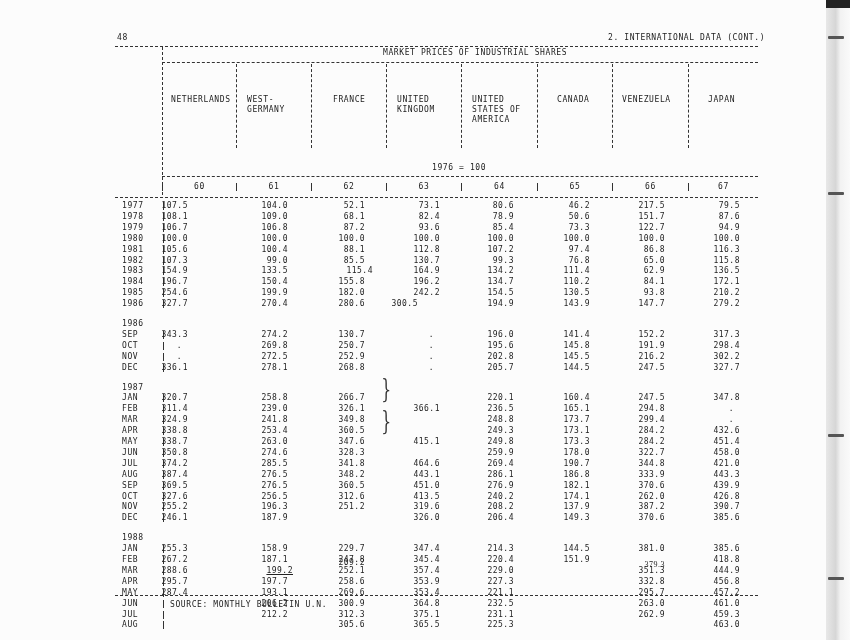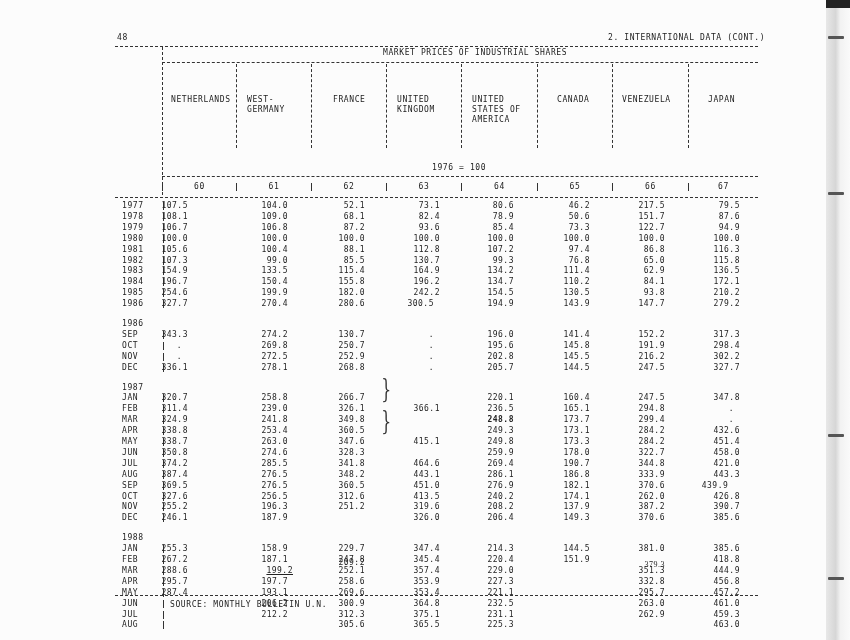--- a/index.html
+++ b/index.html
@@ -145,21 +145,21 @@
         <div class="num" style="left: 464px; top: 255.5px;">99.3</div>
         <div class="num" style="left: 540px; top: 255.5px;">76.8</div>
         <div class="num" style="left: 615px; top: 255.5px;">65.0</div>
         <div class="num" style="left: 690px; top: 255.5px;">115.8</div>
       </div>
       <div class="" style="position: absolute; left: 0px; top: 0px;">
         <div class="lbl" style="left: 122px; top: 266.4px;">1983</div>
         <div class="pipe" style="left: 163px; top: 267.4px;"></div>
         <div class="num" style="left: 138px; top: 266.4px;">154.9</div>
         <div class="num" style="left: 238px; top: 266.4px;">133.5</div>
-        <div class="num" style="left: 315px; top: 266.4px;">115.4</div>
+        <div class="num" style="left: 323px; top: 266.4px;">115.4</div>
         <div class="num" style="left: 390px; top: 266.4px;">164.9</div>
         <div class="num" style="left: 464px; top: 266.4px;">134.2</div>
         <div class="num" style="left: 540px; top: 266.4px;">111.4</div>
         <div class="num" style="left: 615px; top: 266.4px;">62.9</div>
         <div class="num" style="left: 690px; top: 266.4px;">136.5</div>
       </div>
       <div class="" style="position: absolute; left: 0px; top: 0px;">
         <div class="lbl" style="left: 122px; top: 277.3px;">1984</div>
         <div class="pipe" style="left: 163px; top: 278.3px;"></div>
         <div class="num" style="left: 138px; top: 277.3px;">196.7</div>
@@ -182,21 +182,21 @@
         <div class="num" style="left: 540px; top: 288.2px;">130.5</div>
         <div class="num" style="left: 615px; top: 288.2px;">93.8</div>
         <div class="num" style="left: 690px; top: 288.2px;">210.2</div>
       </div>
       <div class="" style="position: absolute; left: 0px; top: 0px;">
         <div class="lbl" style="left: 122px; top: 299.1px;">1986</div>
         <div class="pipe" style="left: 163px; top: 300.1px;"></div>
         <div class="num" style="left: 138px; top: 299.1px;">327.7</div>
         <div class="num" style="left: 238px; top: 299.1px;">270.4</div>
         <div class="num" style="left: 315px; top: 299.1px;">280.6</div>
-        <div class="num" style="left: 384px; top: 299.1px;">300.5</div>
+        <div class="num" style="left: 368px; top: 299.1px;">300.5</div>
         <div class="num" style="left: 464px; top: 299.1px;">194.9</div>
         <div class="num" style="left: 540px; top: 299.1px;">143.9</div>
         <div class="num" style="left: 615px; top: 299.1px;">147.7</div>
         <div class="num" style="left: 690px; top: 299.1px;">279.2</div>
       </div>
       <div class="lbl" style="left: 122px; top: 319px;">1986</div>
       <div class="" style="position: absolute; left: 0px; top: 0px;">
         <div class="lbl" style="left: 122px; top: 329.9px;">SEP</div>
         <div class="pipe" style="left: 163px; top: 330.9px;"></div>
         <div class="num" style="left: 138px; top: 329.9px;">343.3</div>
@@ -267,21 +267,21 @@
         <div class="num" style="left: 540px; top: 404.3px;">165.1</div>
         <div class="num" style="left: 615px; top: 404.3px;">294.8</div>
         <div class="num" style="left: 684px; top: 404.3px;">.</div>
       </div>
       <div class="" style="position: absolute; left: 0px; top: 0px;">
         <div class="lbl" style="left: 122px; top: 415.2px;">MAR</div>
         <div class="pipe" style="left: 163px; top: 416.2px;"></div>
         <div class="num" style="left: 138px; top: 415.2px;">324.9</div>
         <div class="num" style="left: 238px; top: 415.2px;">241.8</div>
         <div class="num" style="left: 315px; top: 415.2px;">349.8</div>
-        <div class="num" style="left: 464px; top: 415.2px; font-weight: bold;">248.8</div>
+        <div class="num" style="left: 464px; top: 415.2px;">248.8</div>
         <div class="num" style="left: 540px; top: 415.2px;">173.7</div>
         <div class="num" style="left: 615px; top: 415.2px;">299.4</div>
         <div class="num" style="left: 684px; top: 415.2px;">.</div>
       </div>
       <div class="" style="position: absolute; left: 0px; top: 0px;">
         <div class="lbl" style="left: 122px; top: 426.1px;">APR</div>
         <div class="pipe" style="left: 163px; top: 427.1px;"></div>
         <div class="num" style="left: 138px; top: 426.1px;">338.8</div>
         <div class="num" style="left: 238px; top: 426.1px;">253.4</div>
         <div class="num" style="left: 315px; top: 426.1px;">360.5</div>
@@ -340,21 +340,21 @@
       <div class="" style="position: absolute; left: 0px; top: 0px;">
         <div class="lbl" style="left: 122px; top: 480.6px;">SEP</div>
         <div class="pipe" style="left: 163px; top: 481.6px;"></div>
         <div class="num" style="left: 138px; top: 480.6px;">369.5</div>
         <div class="num" style="left: 238px; top: 480.6px;">276.5</div>
         <div class="num" style="left: 315px; top: 480.6px;">360.5</div>
         <div class="num" style="left: 390px; top: 480.6px;">451.0</div>
         <div class="num" style="left: 464px; top: 480.6px;">276.9</div>
         <div class="num" style="left: 540px; top: 480.6px;">182.1</div>
         <div class="num" style="left: 615px; top: 480.6px;">370.6</div>
-        <div class="num" style="left: 690px; top: 480.6px; text-align: center;">439.9</div>
+        <div class="num" style="left: 690px; top: 480.6px;">439.9</div>
       </div>
       <div class="" style="position: absolute; left: 0px; top: 0px;">
         <div class="lbl" style="left: 122px; top: 491.5px;">OCT</div>
         <div class="pipe" style="left: 163px; top: 492.5px;"></div>
         <div class="num" style="left: 138px; top: 491.5px;">327.6</div>
         <div class="num" style="left: 238px; top: 491.5px;">256.5</div>
         <div class="num" style="left: 315px; top: 491.5px;">312.6</div>
         <div class="num" style="left: 390px; top: 491.5px;">413.5</div>
         <div class="num" style="left: 464px; top: 491.5px;">240.2</div>
         <div class="num" style="left: 540px; top: 491.5px;">174.1</div>

